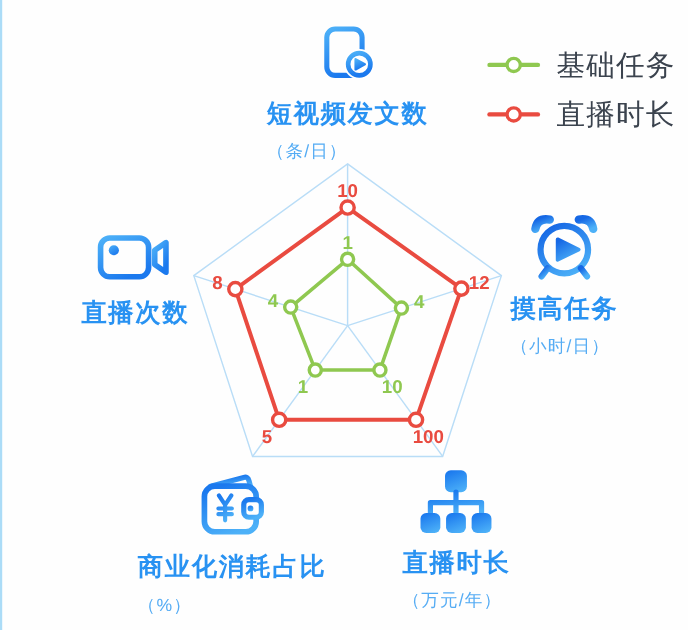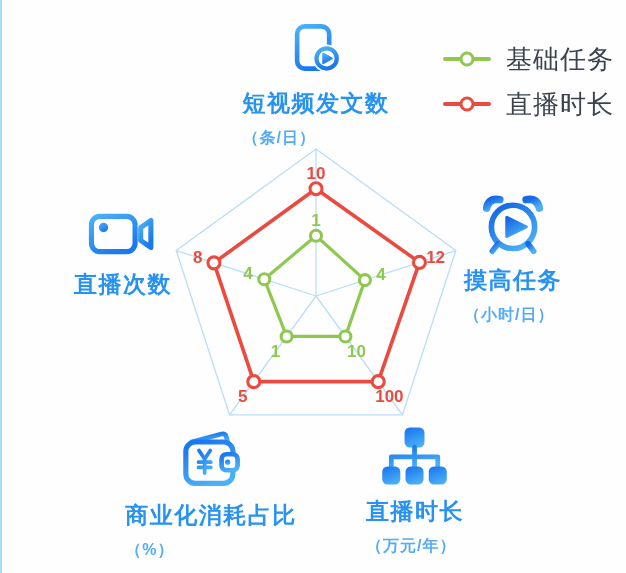--- a/index.html
+++ b/index.html
@@ -18,21 +18,21 @@
   .legend-line.red{background:#e94b40;}
   .legend-dot{position:absolute;left:50%;top:50%;transform:translate(-50%,-50%);
     width:9px;height:9px;border-radius:50%;background:#fff;}
   .legend-line.green .legend-dot{border:3px solid #8fc850;}
   .legend-line.red .legend-dot{border:3px solid #e94b40;}
   .legend-label{font-size:26px;font-weight:500;color:#3b434e;letter-spacing:1px;white-space:nowrap;}
 
   .axis-group{position:absolute;transform:translateX(-50%);text-align:left;white-space:nowrap;}
   .axis-icon{display:block;margin:0 auto;}
   .axis-title{font-size:23px;font-weight:bold;color:#2892f2;letter-spacing:1.5px;margin-top:9px;}
-  .axis-unit{font-size:16px;font-weight:700;color:#55acf4;letter-spacing:1px;margin-top:9px;}
+  .axis-unit{font-size:16px;font-weight:400;color:#55acf4;letter-spacing:1px;margin-top:9px;}
 
   .grp-top{left:316px;top:21px;}
   .grp-left{left:123px;top:208px;}
   .grp-right{left:513px;top:194px;}
   .grp-bottom-left{left:211px;top:425px;}
   .grp-bottom-right{left:415px;top:425px;}
 </style>
 </head>
 <body>
 

